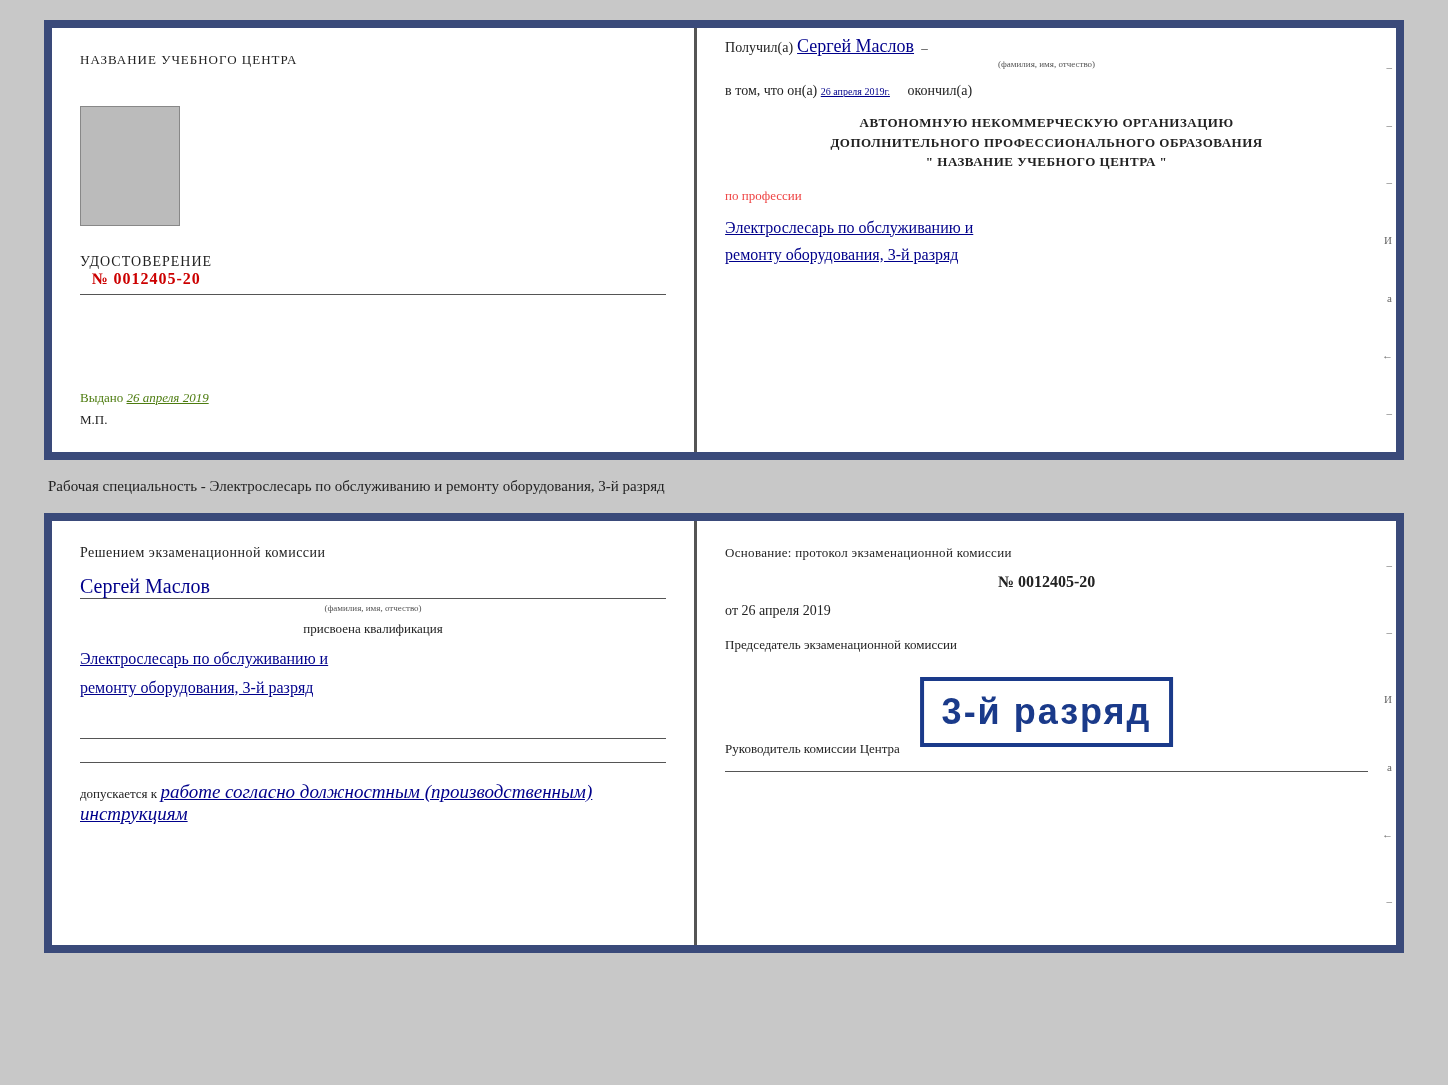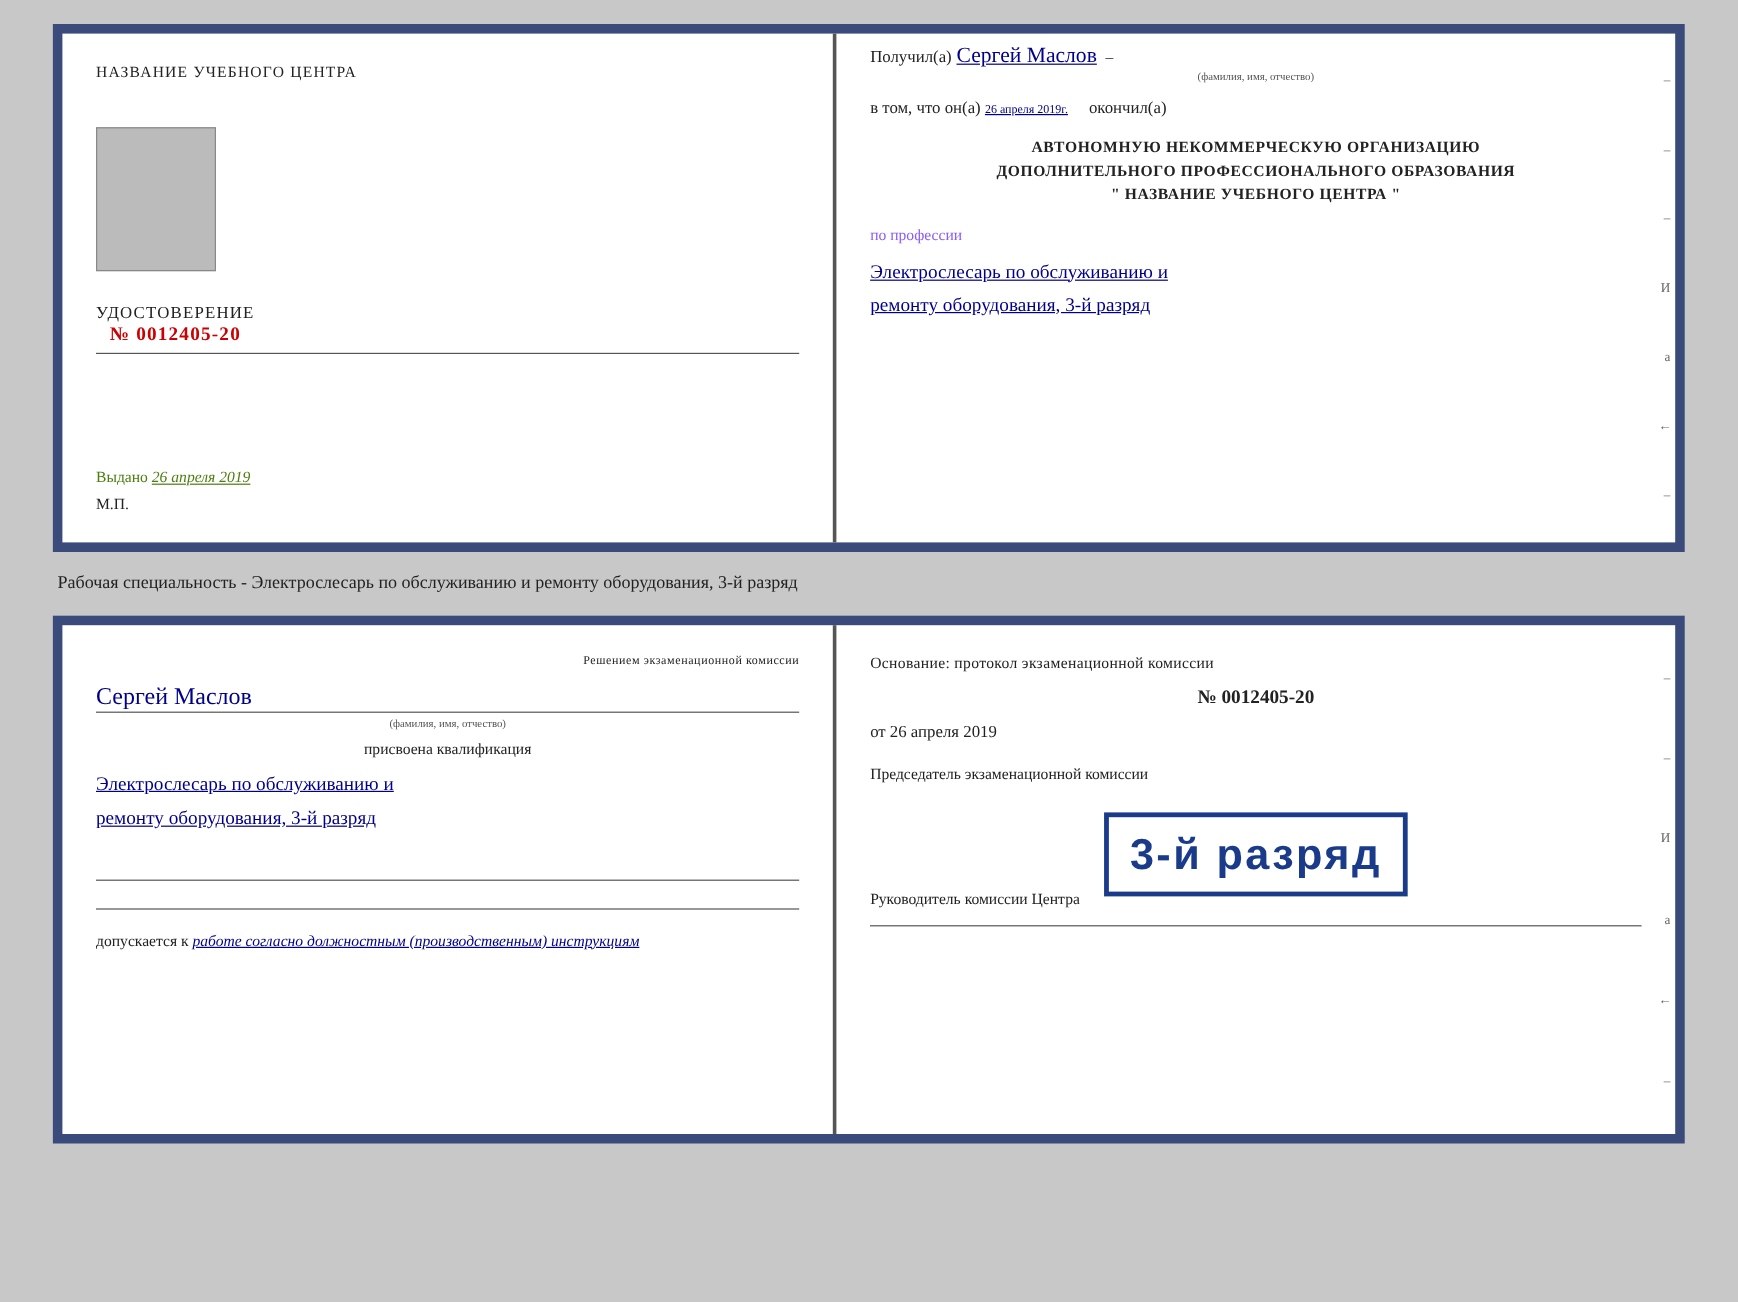--- a/index.html
+++ b/index.html
@@ -137,21 +137,21 @@
       text-align: center;
       font-weight: bold;
       letter-spacing: 0.5px;
       line-height: 1.5;
       text-transform: uppercase;
       margin-top: 4px;
     }
 
     .profession-label {
       font-size: 13px;
-      color: #8b5cf6;
+      color: #ef4444;
       margin-top: 6px;
     }
 
     .profession-handwritten {
       font-family: 'Segoe Script', 'Comic Sans MS', cursive;
       font-size: 16px;
       color: #00008b;
       text-decoration: underline;
       line-height: 1.7;
     }
@@ -178,22 +178,22 @@
       width: 52%;
       padding: 24px 28px;
       display: flex;
       flex-direction: column;
       gap: 8px;
       position: relative;
       border-radius: 30px;
     }
 
     .commission-title {
-      font-size: 10px;
-      text-align: right;
+      font-size: 14px;
+      text-align: left;
       color: #222;
       letter-spacing: 0.5px;
     }
 
     .name-handwritten {
       font-family: 'Segoe Script', 'Comic Sans MS', cursive;
       font-size: 20px;
       color: #00008b;
       margin-top: 6px;
     }
@@ -232,21 +232,21 @@
 
     .allowed-text {
       font-size: 13px;
       color: #222;
       margin-top: 10px;
     }
 
     .allowed-handwritten {
       font-style: italic;
       font-family: 'Segoe Script', 'Comic Sans MS', cursive;
-      font-size: 13px;
+      font-size: 19px;
       color: #00008b;
       text-decoration: underline;
     }
 
     
     .basis-text {
       font-size: 13px;
       color: #222;
       letter-spacing: 0.3px;
     }

